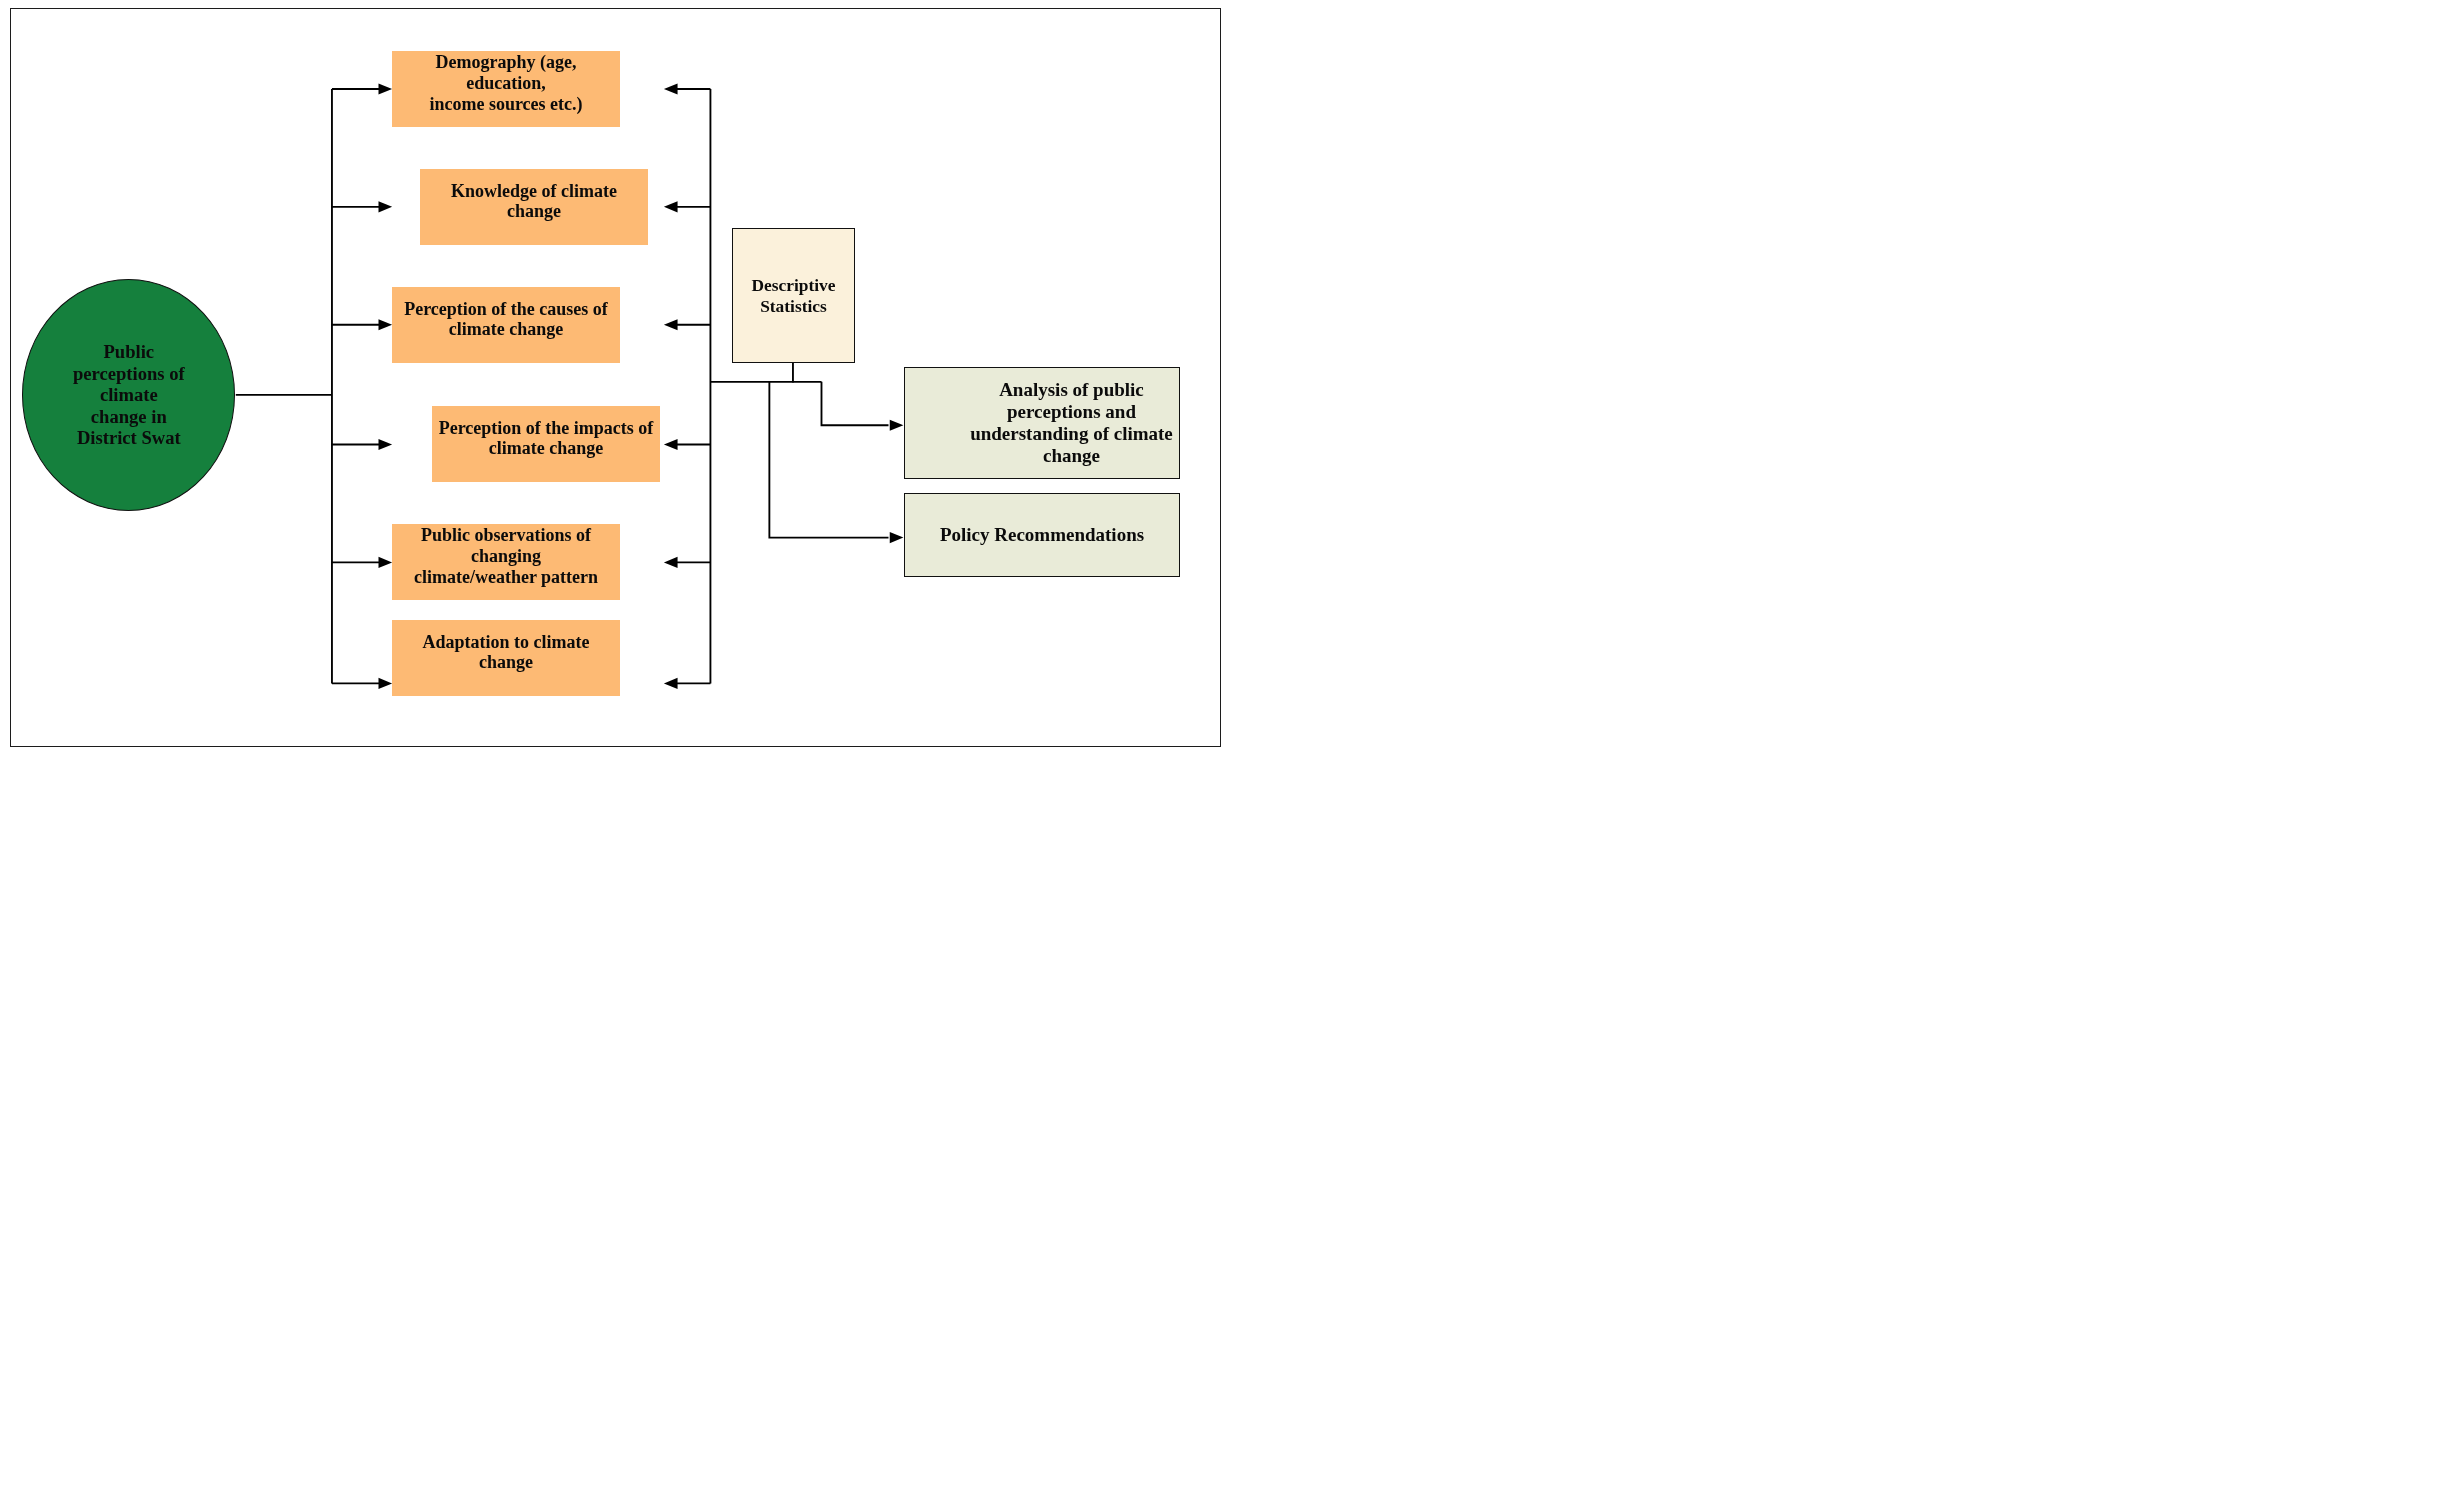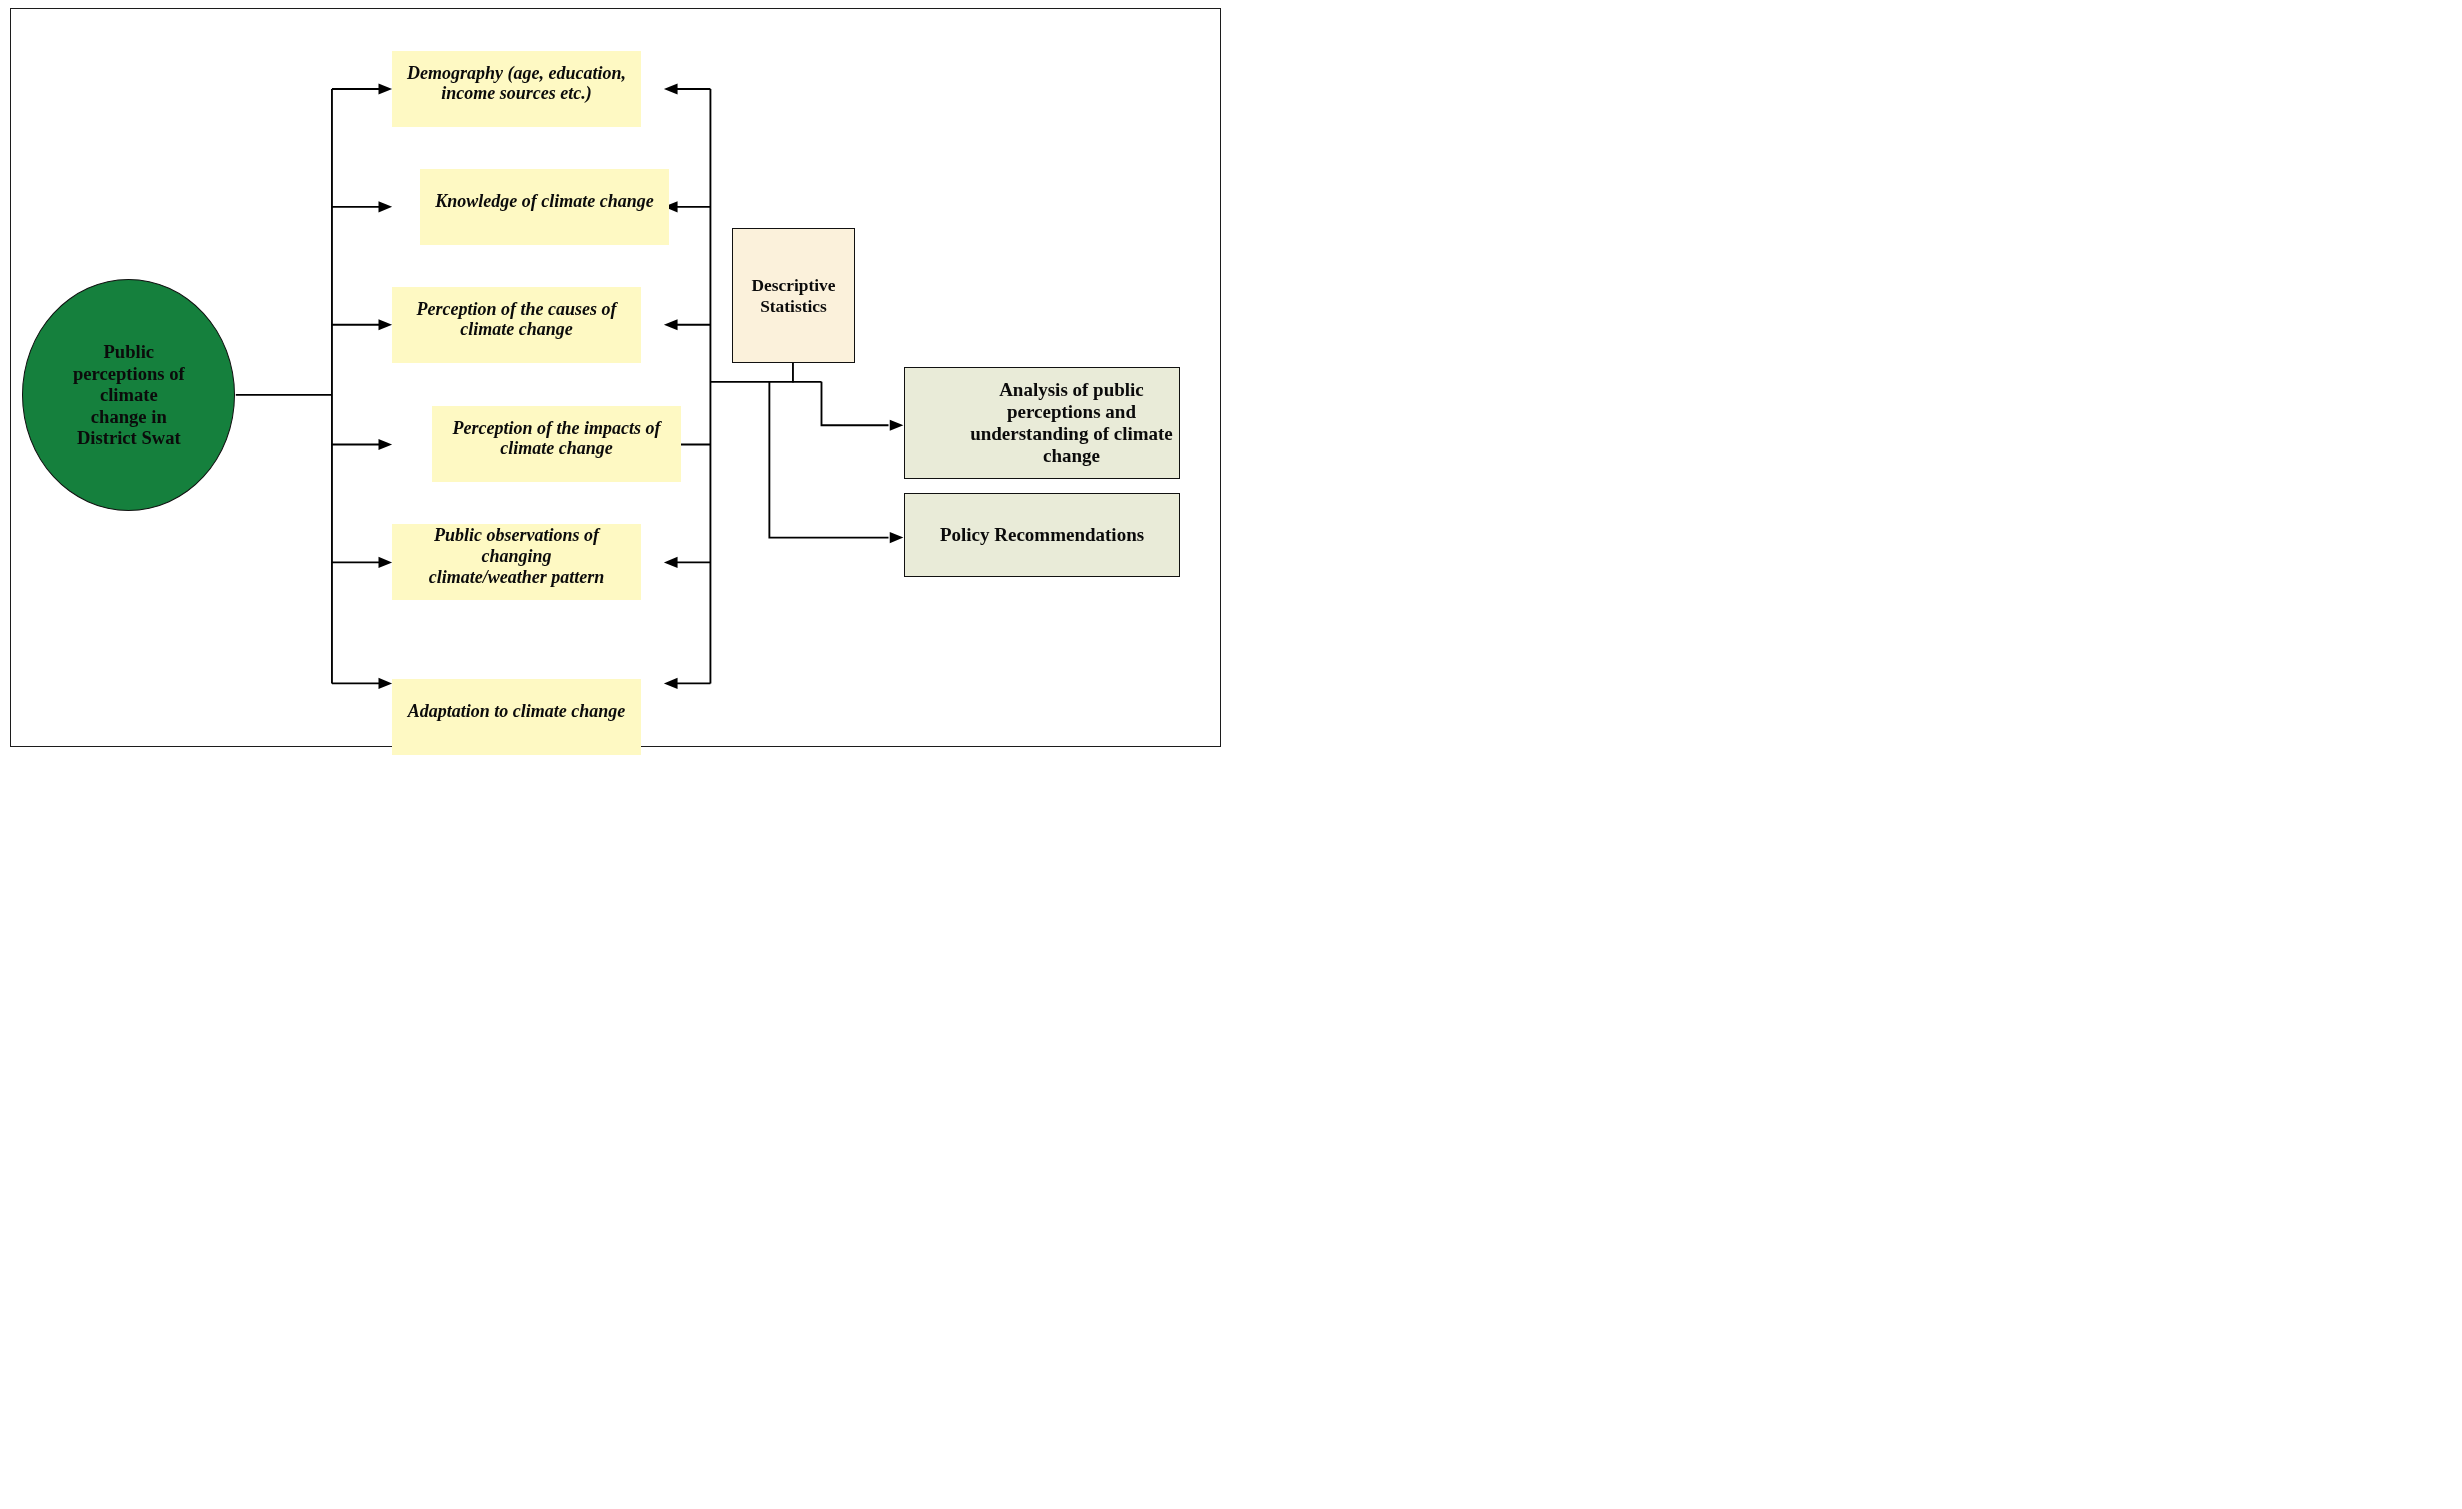--- a/index.html
+++ b/index.html
@@ -32,32 +32,31 @@
     line-height: 1.16;
   }
   .source {
     left: 22.3px; top: 279px; width: 213px; height: 232px;
     border-radius: 50%;
     background: #15803d;
     border: 1.9px solid #111111;
     font-size: 18.6px;
   }
   .theme {
-    left: 392px; width: 249px; height: 76px;
-    background: #fef9c3;
+    left: 392px; width: 228px; height: 76px;
+    background: #fdba74;
     font-size: 18px;
-    font-style: italic;
     padding: 0 5px 11.2px 5px;
   }
   .theme.t1 { top: 51px; }
   .theme.t2 { top: 169px; margin-left: 28px; }
   .theme.t3 { top: 287px; }
   .theme.t4 { top: 406px; margin-left: 40px; }
   .theme.t5 { top: 524px; }
-  .theme.t6 { top: 679px; }
+  .theme.t6 { top: 620px; }
   .stats {
     left: 732px; top: 228px; width: 123px; height: 135px;
     background: #FBF1DB;
     border: 1.9px solid #111111;
     font-size: 17.4px;
   }
   .output {
     left: 904px; width: 276px;
     background: #E9EBD8;
     border: 1.9px solid #111111;

